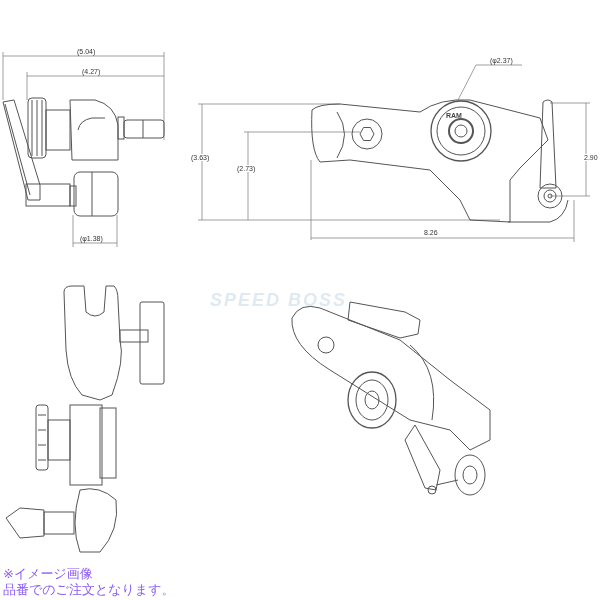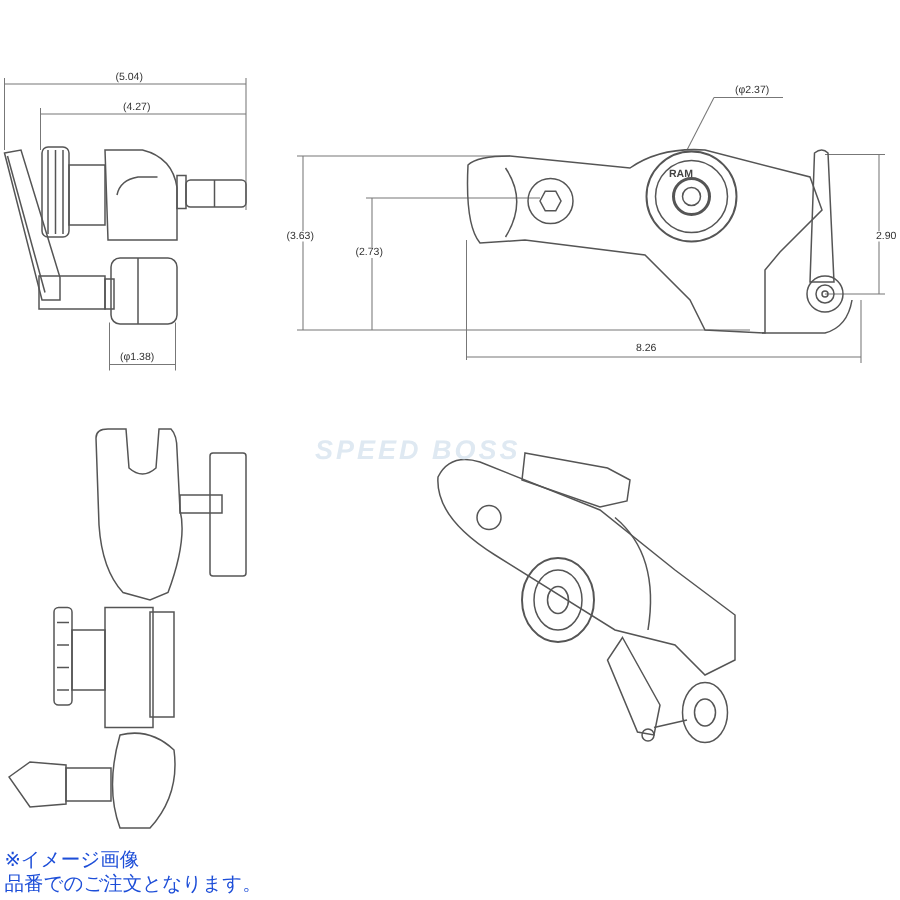--- a/index.html
+++ b/index.html
@@ -1,20 +1,20 @@
 <!DOCTYPE html>
 <html><head>
 <meta charset="utf-8">
 <style>
   html, body { margin:0; padding:0; background:#ffffff; }
   body { width:600px; height:600px; position:relative; overflow:hidden; font-family:"DejaVu Sans", sans-serif; }
   .dim { position:absolute; font-family:"Liberation Sans", sans-serif; font-size:7px; color:#333; white-space:nowrap; }
   svg { position:absolute; left:0; top:0; }
   .wm { position:absolute; left:210px; top:290px; font-family:"Liberation Sans", sans-serif; font-weight:bold; font-size:18px; letter-spacing:2px; color:#dfe9f2; font-style:italic; }
-  .note { position:absolute; left:3px; font-family:"DejaVu Sans", sans-serif; font-size:13px; color:#1d4ed8; line-height:16px; }
+  .note { position:absolute; left:3px; font-family:"DejaVu Sans", sans-serif; font-size:13px; color:#8b5cf6; line-height:16px; }
 </style>
 </head>
 <body>
 
 <svg width="600" height="600" viewBox="0 0 600 600" fill="none" stroke="#555" stroke-width="1">
 
   <g stroke="#777" stroke-width="0.7">
     <line x1="3" y1="56" x2="164" y2="56"></line>
     <line x1="3" y1="52" x2="3" y2="100"></line>
     <line x1="164" y1="52" x2="164" y2="140"></line>

